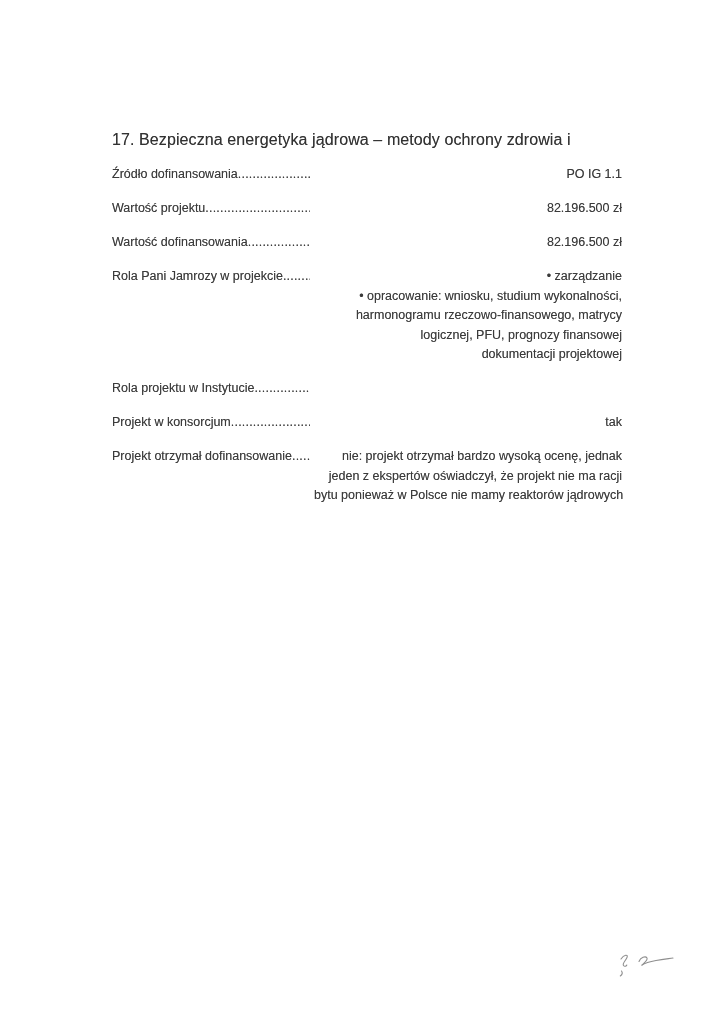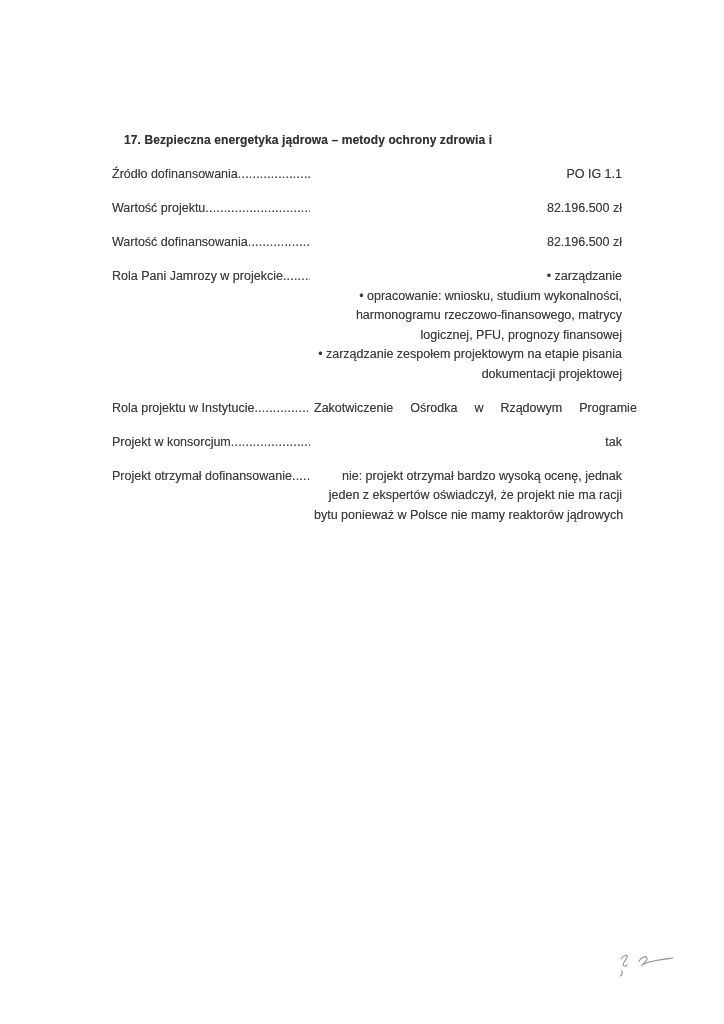--- a/index.html
+++ b/index.html
@@ -20,27 +20,26 @@
   .content{
     position:absolute;
     left:112px;top:126px;
     width:510px;
     color:var(--text);
     font-size:12.5px;
     line-height:19.5px;
     text-shadow:0 0 .4px rgba(55,55,55,.55);
   }
   .title{
-    font-size:12px;
+    font-size:16px;
     line-height:28px;
-    font-weight:bold;
+    font-weight:normal;
     color:var(--title);
     margin-bottom:11px;
     letter-spacing:.1px;
-    margin-left:12px;
   }
   .row{
     display:flex;
     align-items:flex-start;
     margin-bottom:14.5px;
   }
   .row-label{
     flex:0 0 198px;
     display:flex;
     white-space:nowrap;
@@ -118,32 +117,30 @@
     <div class="row">
       <div class="row-label">
         <span class="label">Rola Pani Jamrozy w projekcie</span>
         <span class="dots">......................................................................</span>
       </div>
       <div class="row-value">
         <div class="vline">• zarządzanie</div>
         <div class="vline">• opracowanie: wniosku, studium wykonalności,</div>
         <div class="vline">harmonogramu rzeczowo-finansowego, matrycy</div>
         <div class="vline">logicznej, PFU, prognozy finansowej</div>
-        <div class="vline">• zarządzanie zespołem projektowym na etapie pisania</div>
         <div class="vline">dokumentacji projektowej</div>
       </div>
     </div>
 
     <div class="row">
       <div class="row-label">
         <span class="label">Rola projektu w Instytucie</span>
         <span class="dots">......................................................................</span>
       </div>
       <div class="row-value">
-        <div class="vline spread">Zakotwiczenie Ośrodka w Rządowym Programie</div>
       </div>
     </div>
 
     <div class="row">
       <div class="row-label">
         <span class="label">Projekt w konsorcjum</span>
         <span class="dots">......................................................................</span>
       </div>
       <div class="row-value">
         <div class="vline">tak</div>

